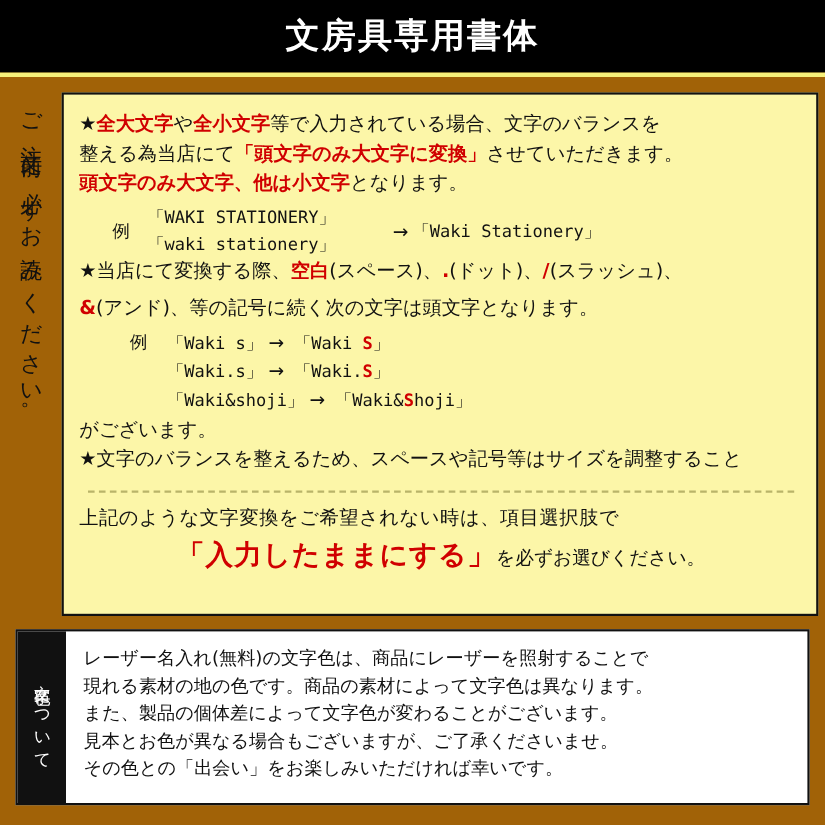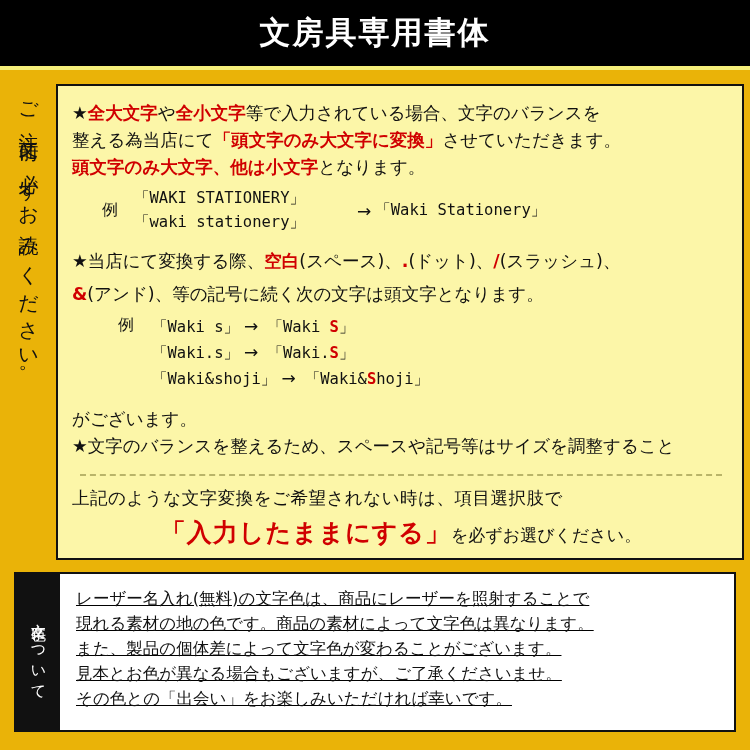--- a/index.html
+++ b/index.html
@@ -11,21 +11,21 @@
     height: 750px;
     background: #ffffff;
     font-family: "Liberation Sans", sans-serif;
     overflow: hidden;
   }
   .page {
     position: relative;
     width: 750px;
     height: 750px;
     box-sizing: border-box;
-    background: #eab308;
+    background: #a16207;
   }
 
   
   .header {
     position: absolute;
     left: 0;
     top: 0;
     width: 750px;
     height: 66px;
     background: #000000;
@@ -124,21 +124,20 @@
     display: flex;
     align-items: center;
     margin-left: 52px;
   }
   .arrow {
     font-size: 17px;
     margin-right: 4px;
   }
 
   .para {
-    margin-top: 14px;
   }
   .para2 {
     margin-top: 6px;
   }
 
   
   .ex-block2 {
     margin-top: 6px;
     margin-left: 46px;
     display: flex;
@@ -203,21 +202,20 @@
     writing-mode: vertical-rl;
     text-orientation: upright;
     font-size: 15px;
     letter-spacing: 2px;
     font-family: "DejaVu Sans", "Liberation Sans", sans-serif;
   }
   .bottom-body {
     flex: 1;
     padding: 12px 4px 10px 16px;
     box-sizing: border-box;
-    text-decoration: underline;
   }
   .bottom-body p {
     margin: 0;
     font-size: 16.5px;
     line-height: 1.52;
     color: #111111;
     font-family: "DejaVu Sans", "Liberation Sans", sans-serif;
   }
 </style>
 </head>

